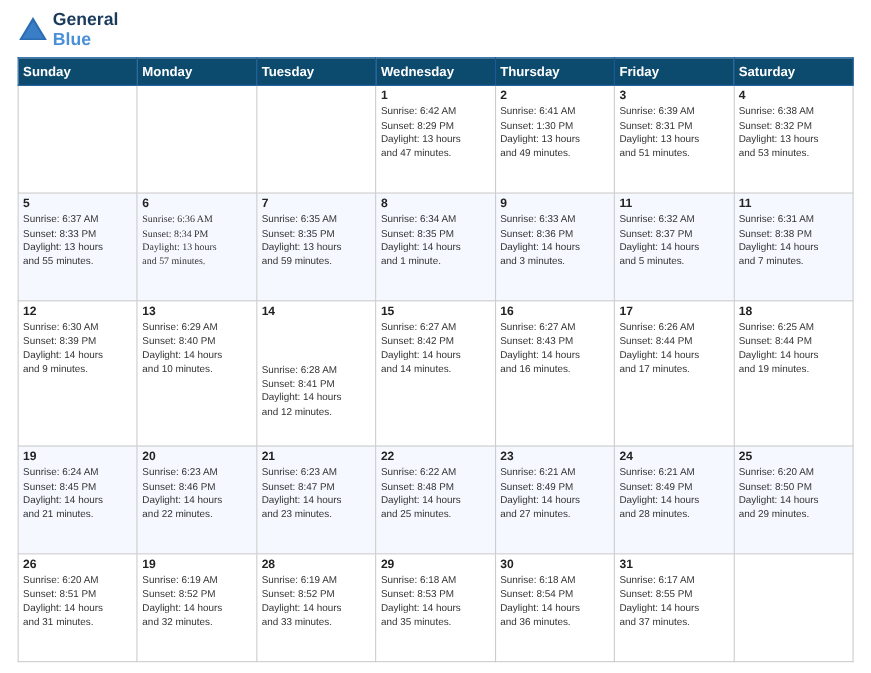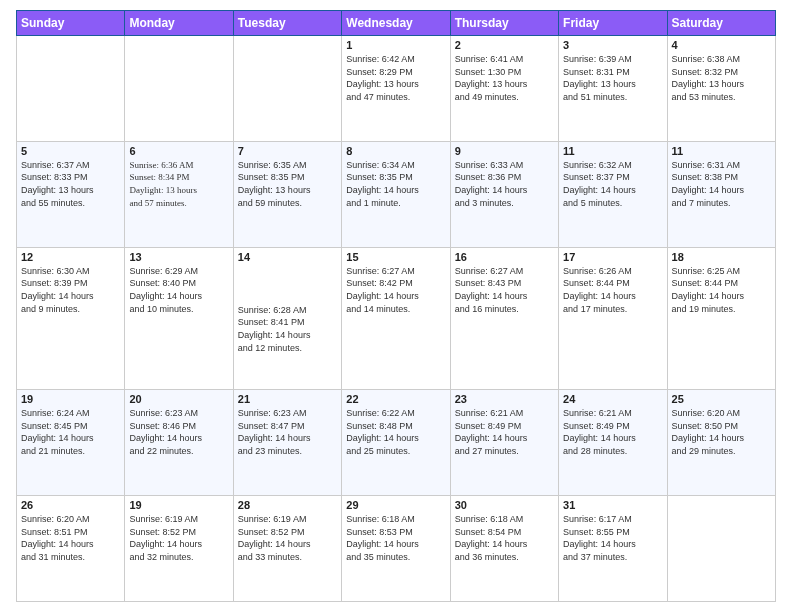--- a/index.html
+++ b/index.html
@@ -79,26 +79,42 @@
     .day-info {
       font-size: 9px;
       color: #333;
       line-height: 1.4;
     }
     .empty-cell {
       background: #f9f9f9;
     }
     tr:nth-child(even) td { background: #f5f8ff; }
     tr:nth-child(odd) td { background: #ffffff; }
-    .calendar thead tr th { background: #8b5cf6; }
+    .calendar thead tr th { background: #0c4a6e; }
   </style>
 </head>
 <body>
 
 <div class="page">
+  <div class="header">
+    <div class="logo">
+      <svg class="logo-icon" viewBox="0 0 40 40">
+        <polygon points="20,2 38,32 2,32" fill="#2a6db5"></polygon>
+        <polygon points="20,8 34,30 6,30" fill="#4a90d9" opacity="0.5"></polygon>
+      </svg>
+      <div>
+        <div style="font-size:16px;font-weight:bold;color:#1a3a5c;">General</div>
+        <div style="font-size:16px;font-weight:bold;color:#4a90d9;">Blue</div>
+      </div>
+    </div>
+    <div class="header-right">
+      <div class="month-title"></div>
+      <div class="location"></div>
+    </div>
+  </div>
 
   <table class="calendar">
     <thead>
       <tr>
 
       <th>Sunday</th>
           <th>Monday</th>
           <th>Tuesday</th>
           <th>Wednesday</th>
           <th>Thursday</th>

